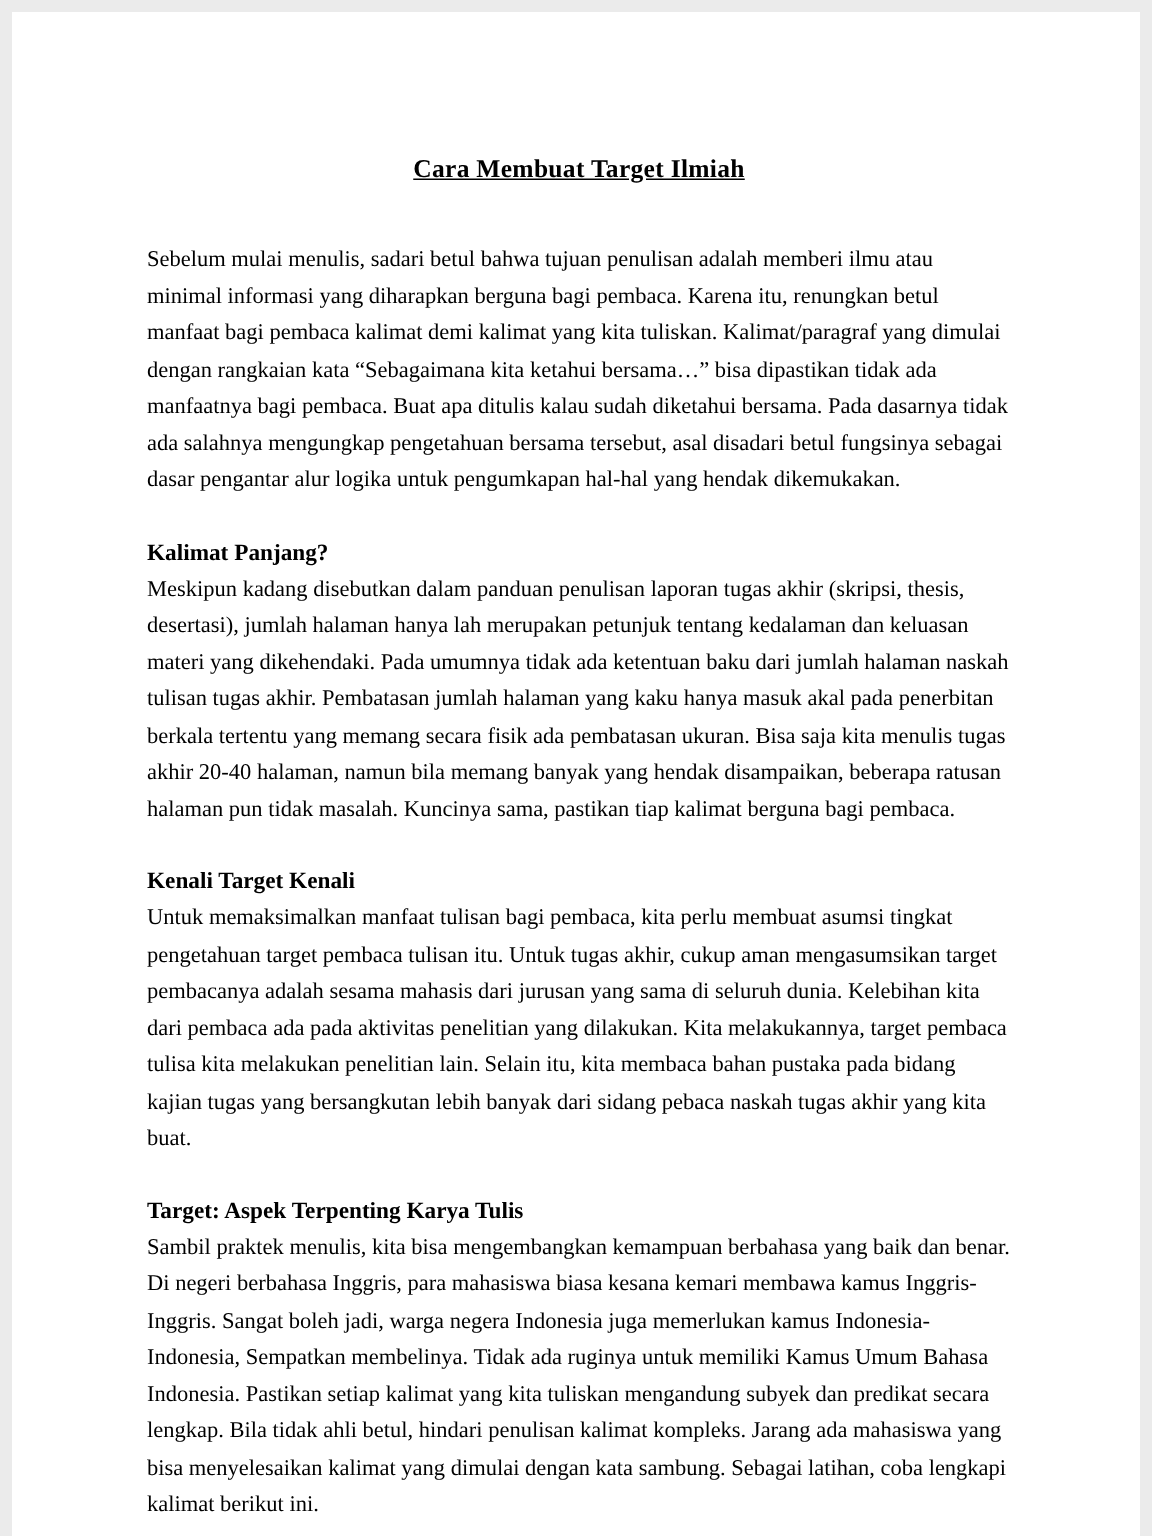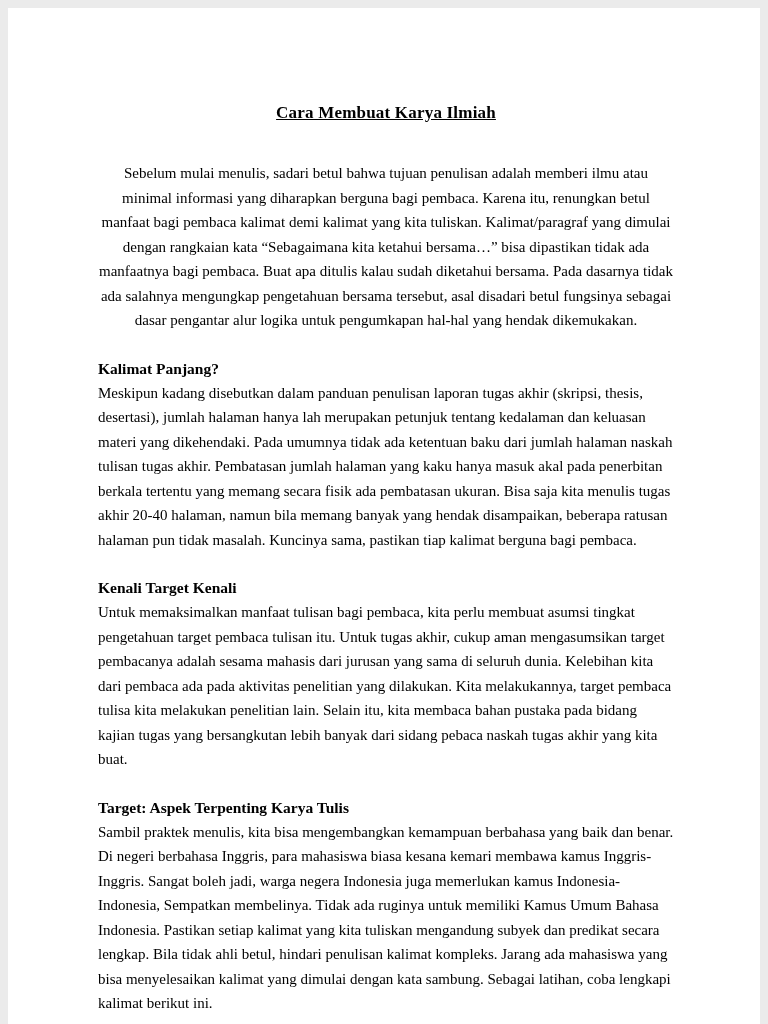--- a/index.html
+++ b/index.html
@@ -43,30 +43,29 @@
       margin-top: 0;
     }
     .body-text {
       font-size: 15px;
       line-height: 24.5px;
       margin: 0;
       text-align: left;
     }
     .body-text.gap-above {
       margin-top: 24px;
-      text-align: center;
     }
   </style>
 </head>
 <body>
 
 <div class="viewer">
   <div class="page">
 
-    <h1 class="doc-title">Cara Membuat Karya Ilmiah</h1>
+    <h1 class="doc-title">Cara Membuat Target Ilmiah</h1>
 
     <p class="body-text gap-above">Sebelum mulai menulis, sadari betul bahwa tujuan penulisan adalah memberi ilmu atau minimal informasi yang diharapkan berguna bagi pembaca. Karena itu, renungkan betul manfaat bagi pembaca kalimat demi kalimat yang kita tuliskan. Kalimat/paragraf yang dimulai dengan rangkaian kata “Sebagaimana kita ketahui bersama…” bisa dipastikan tidak ada manfaatnya bagi pembaca. Buat apa ditulis kalau sudah diketahui bersama. Pada dasarnya tidak ada salahnya mengungkap pengetahuan bersama tersebut, asal disadari betul fungsinya sebagai dasar pengantar alur logika untuk pengumkapan hal-hal yang hendak dikemukakan.</p>
 
     <h2 class="section-heading">Kalimat Panjang?</h2>
     <p class="body-text">Meskipun kadang disebutkan dalam panduan penulisan laporan tugas akhir (skripsi, thesis, desertasi), jumlah halaman hanya lah merupakan petunjuk tentang kedalaman dan keluasan materi yang dikehendaki. Pada umumnya tidak ada ketentuan baku dari jumlah halaman naskah tulisan tugas akhir. Pembatasan jumlah halaman yang kaku hanya masuk akal pada penerbitan berkala tertentu yang memang secara fisik ada pembatasan ukuran. Bisa saja kita menulis tugas akhir 20-40 halaman, namun bila memang banyak yang hendak disampaikan, beberapa ratusan halaman pun tidak masalah. Kuncinya sama, pastikan tiap kalimat berguna bagi pembaca.</p>
 
     <h2 class="section-heading">Kenali Target Kenali</h2>
     <p class="body-text">Untuk memaksimalkan manfaat tulisan bagi pembaca, kita perlu membuat asumsi tingkat pengetahuan target pembaca tulisan itu. Untuk tugas akhir, cukup aman mengasumsikan target pembacanya adalah sesama mahasis dari jurusan yang sama di seluruh dunia. Kelebihan kita dari pembaca ada pada aktivitas penelitian yang dilakukan. Kita melakukannya, target pembaca tulisa kita melakukan penelitian lain. Selain itu, kita membaca bahan pustaka pada bidang kajian tugas yang bersangkutan lebih banyak dari sidang pebaca naskah tugas akhir yang kita buat.</p>
 
     <h2 class="section-heading">Target: Aspek Terpenting Karya Tulis</h2>

